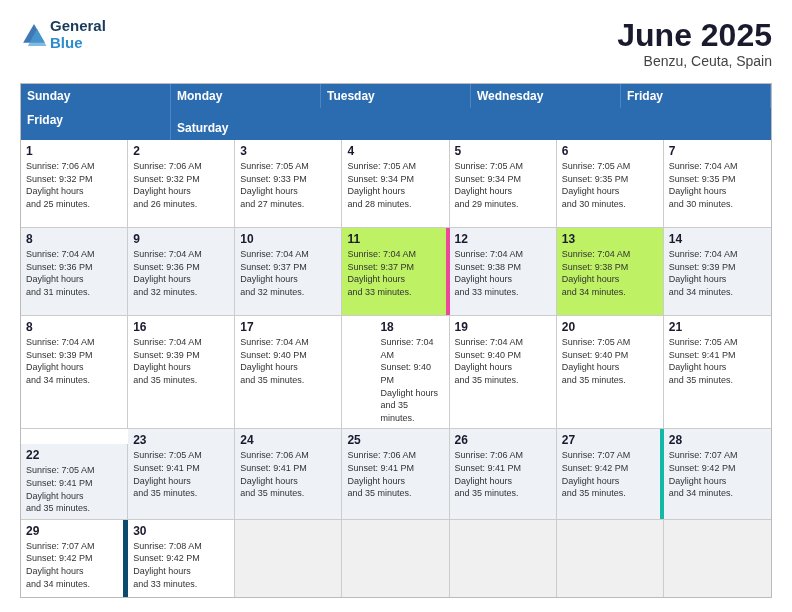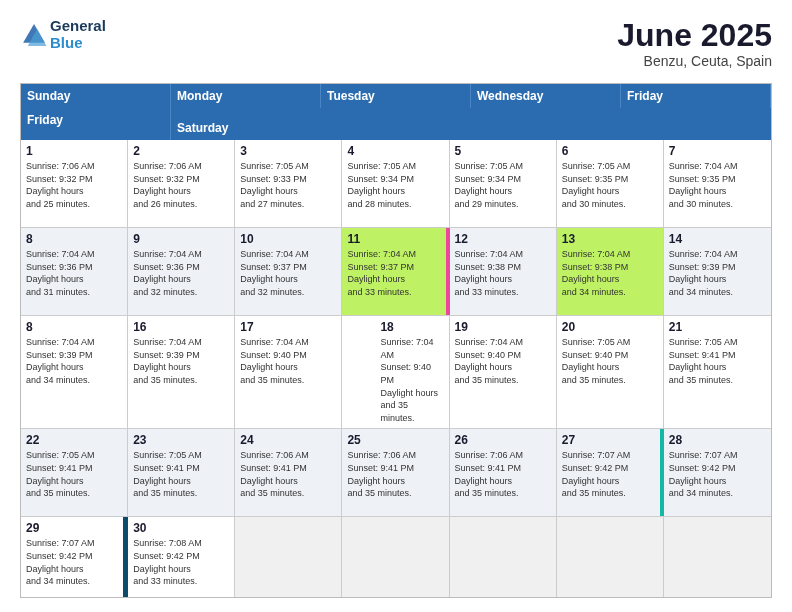--- a/index.html
+++ b/index.html
@@ -221,21 +221,21 @@
         <div class="day-num">20</div>
         <div class="day-info">Sunrise: 7:05 AM<br>Sunset: 9:40 PM<br>Daylight hours<br>and 35 minutes.</div>
       </div>
       <div class="cal-cell">
         <div class="day-num">21</div>
         <div class="day-info">Sunrise: 7:05 AM<br>Sunset: 9:41 PM<br>Daylight hours<br>and 35 minutes.</div>
       </div>
     </div>
 
     <div class="cal-week week-row-3" style="border-bottom:1px solid #ccc; min-height:88px;">
-      <div class="cal-cell" style="border-right:1px solid #ccc; background:#eef2f7;">
+      <div class="cal-cell" style="border-right:1px solid #ccc; background:#eef2f7;margin-top:15px;">
         <div class="day-num">22</div>
         <div class="day-info">Sunrise: 7:05 AM<br>Sunset: 9:41 PM<br>Daylight hours<br>and 35 minutes.</div>
       </div>
       <div class="cal-cell" style="border-right:1px solid #ccc; background:#eef2f7;">
         <div class="day-num">23</div>
         <div class="day-info">Sunrise: 7:05 AM<br>Sunset: 9:41 PM<br>Daylight hours<br>and 35 minutes.</div>
       </div>
       <div class="cal-cell" style="border-right:1px solid #ccc; background:#eef2f7;">
         <div class="day-num">24</div>
         <div class="day-info">Sunrise: 7:06 AM<br>Sunset: 9:41 PM<br>Daylight hours<br>and 35 minutes.</div>

